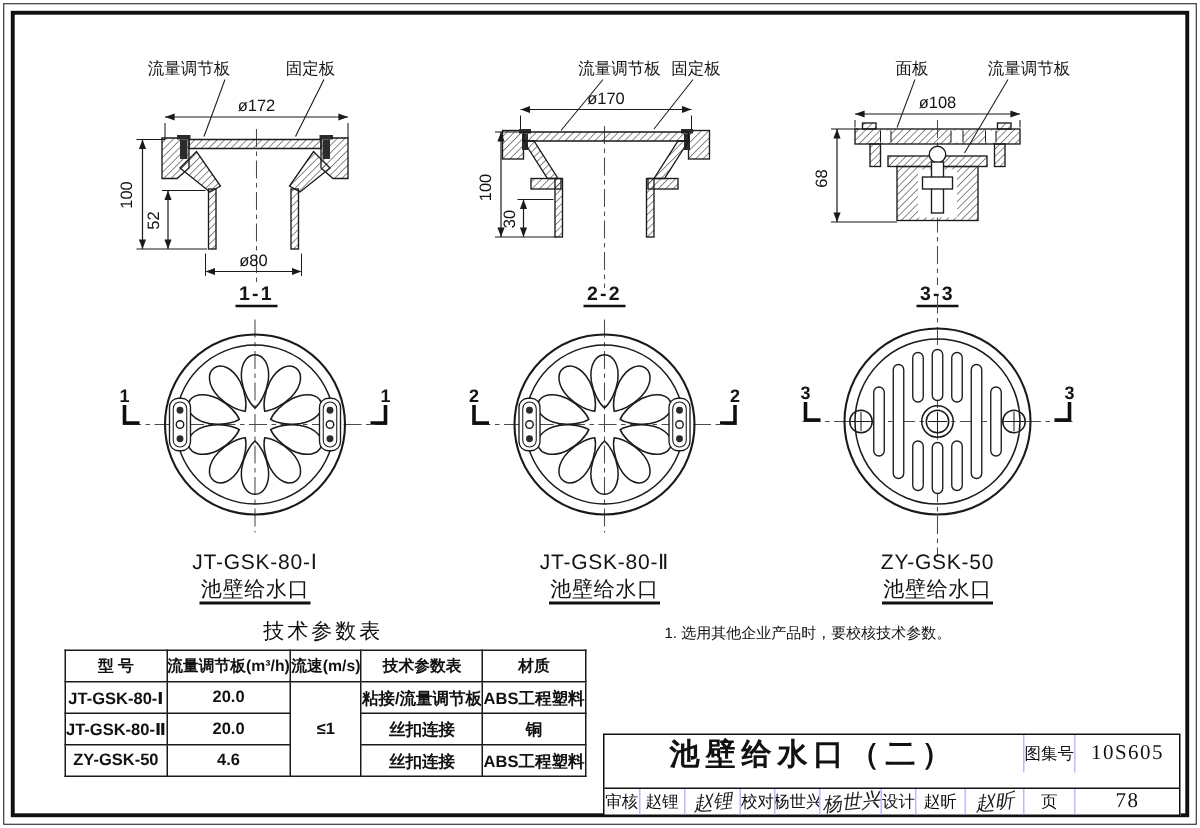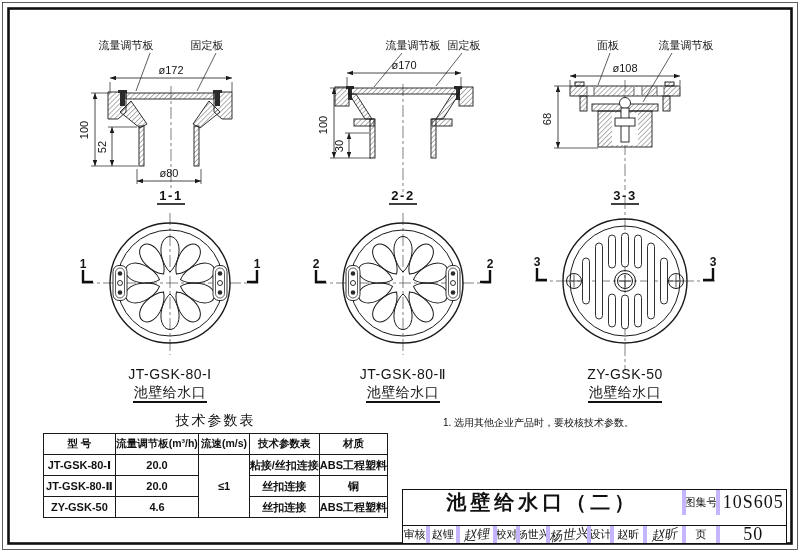--- a/index.html
+++ b/index.html
@@ -29,23 +29,23 @@
   table.param th{font-size:10.5px;}
   
   .notes-title{font-size:12px;margin-bottom:4px;}
   .note-item{font-size:10px;line-height:17px;padding-left:16px;}
   
   .tb{position:absolute;border:1.6px solid #111;background:#fff;display:flex;flex-direction:column;box-sizing:border-box;}
   .tb-row{display:flex;flex:1;min-height:0;}
   .tb-row+.tb-row{border-top:1px solid #111;margin-top:10px;}
   .tb-cell{display:flex;align-items:center;justify-content:center;box-sizing:border-box;
       font-size:11px;white-space:nowrap;overflow:hidden;}
-  .tb-cell+.tb-cell{border-left:4px solid #c4b5fd;}
+  .tb-cell+.tb-cell{border-left:1px solid #c4b5fd;}
   .tb-title{font-size:20px;font-weight:bold;letter-spacing:4px;}
-  .tb-serif{font-family:"Liberation Serif","DejaVu Serif",serif;font-size:18px;letter-spacing:1px;}
+  .tb-serif{font-family:"Liberation Serif","DejaVu Serif",serif;font-size:14px;letter-spacing:1px;}
   .sig{font-style:italic;font-size:13px;transform:rotate(-6deg);color:#222;}
 </style>
 </head>
 <body>
 
 <div class="page">
 
 <svg width="800" height="552" viewBox="0 0 800 552">
   <defs>
     <pattern id="h" patternUnits="userSpaceOnUse" width="3.5" height="3.5" patternTransform="rotate(45)">
@@ -296,21 +296,21 @@
         <th>流速(m/s)</th>
         <th>技术参数表</th>
         <th>材质</th>
       </tr>
     </thead>
     <tbody>
       <tr>
         <td>JT-GSK-80-Ⅰ</td>
         <td>20.0</td>
         <td rowspan="3">≤1</td>
-        <td>粘接/丝扣连接</td>
+        <td>粘接/流量调节板</td>
         <td>ABS工程塑料</td>
       </tr>
       <tr>
         <td>JT-GSK-80-Ⅱ</td>
         <td>20.0</td>
         <td>丝扣连接</td>
         <td>铜</td>
       </tr>
       <tr>
         <td>ZY-GSK-50</td>
@@ -344,17 +344,17 @@
     <div class="tb-cell" style="width:30px;">杨世兴</div>
     <div class="tb-cell" style="width:41px;">
           <span class="sig">杨世兴</span>
         </div>
     <div class="tb-cell" style="width:23px;">设计</div>
     <div class="tb-cell" style="width:33px;">赵昕</div>
     <div class="tb-cell" style="width:39px;">
           <span class="sig">赵昕</span>
         </div>
     <div class="tb-cell" style="width:35px;">页</div>
-    <div class="tb-cell tb-serif" style="width:70px;">50</div>
+    <div class="tb-cell tb-serif" style="width:70px;">78</div>
   </div>
 </div>
 
 </div>
 
 </body></html>

